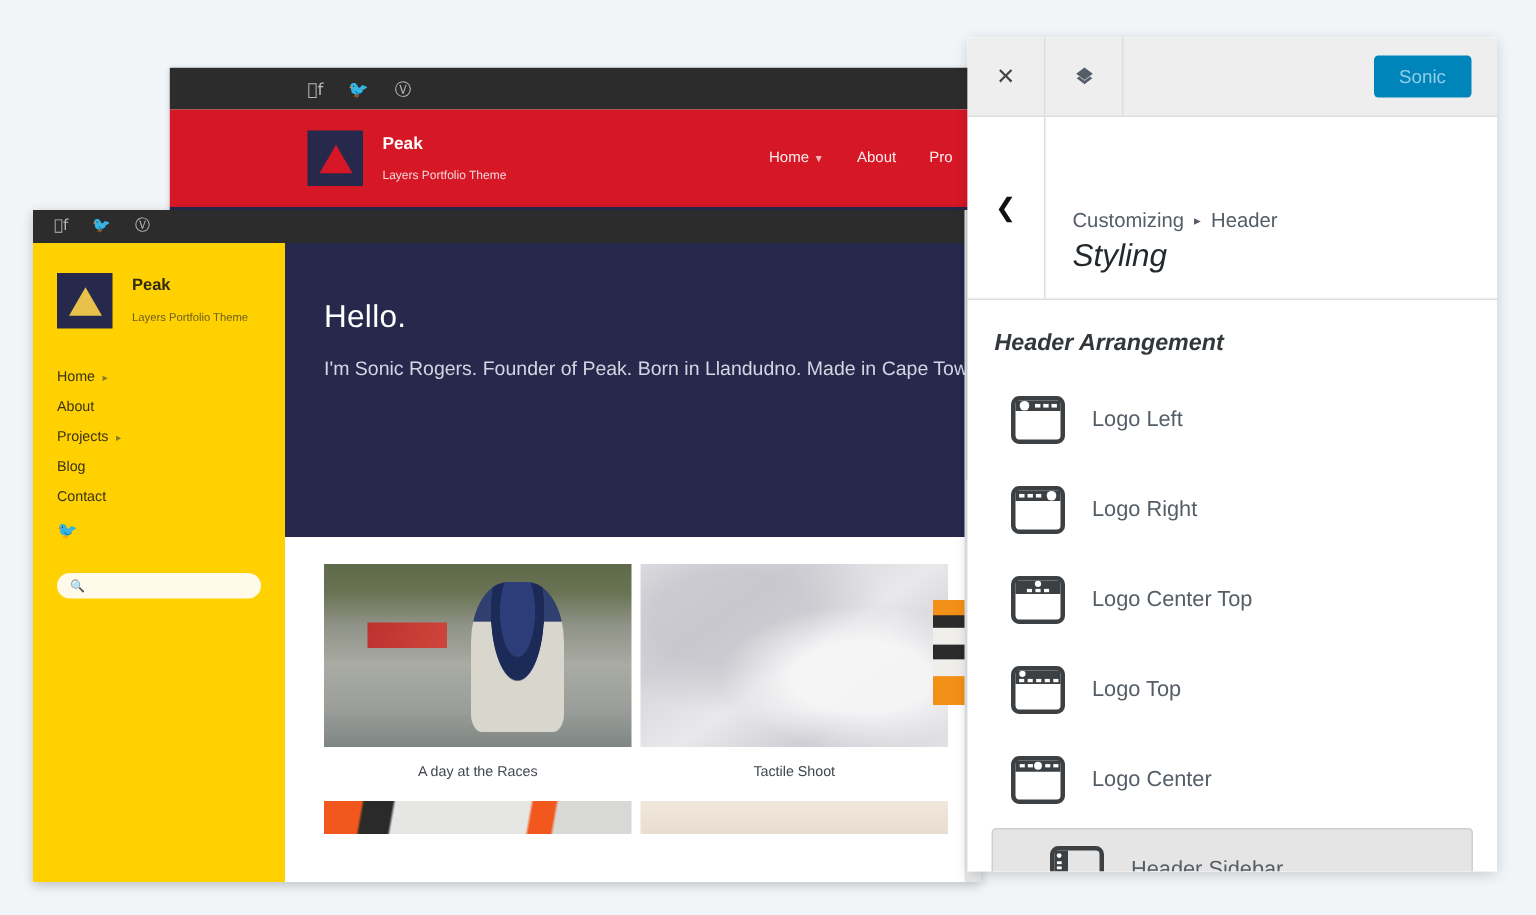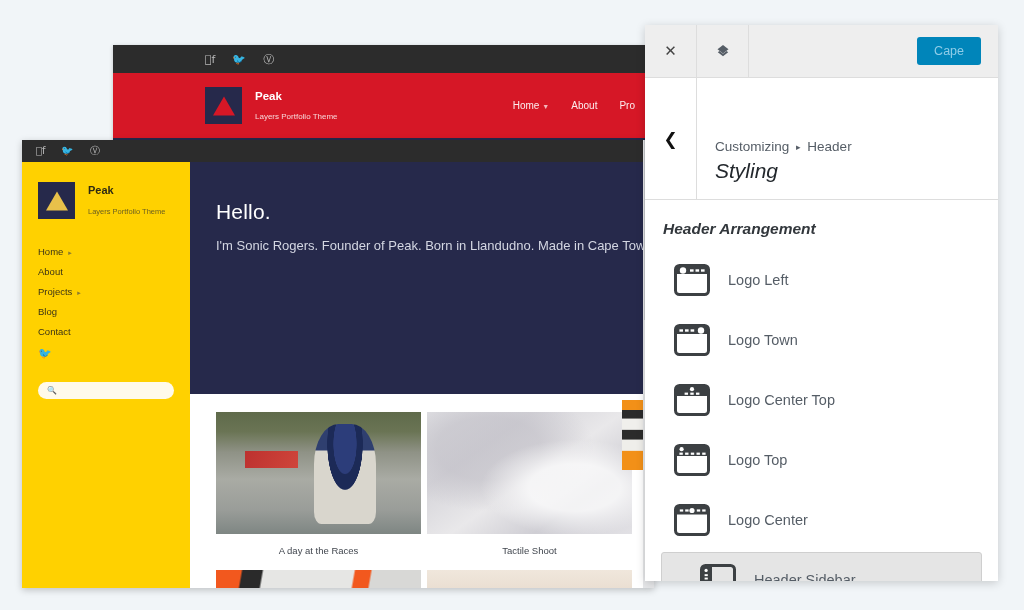--- a/index.html
+++ b/index.html
@@ -124,21 +124,21 @@
     border-radius: 9px;
     display: flex;
     align-items: center;
     padding: 0 9px;
   }
   .ys-search .mag { font-size: 8px; color: #77706a; font-family: "DejaVu Sans", sans-serif; }
 
   .front-content { flex: 1; min-width: 0; position: relative; }
   .hero {
     background: #26294b;
-    height: 232px;
+    height: 196px;
     padding: 38px 30px 0 26px;
     overflow: hidden;
   }
   .hero h1 {
     font-size: 21px;
     font-weight: normal;
     color: #ffffff;
     letter-spacing: .2px;
     margin-bottom: 11px;
   }
@@ -414,21 +414,21 @@
     <div class="cz-btn-close">
       <span class="gl">✕</span>
     </div>
     <div class="cz-btn-collapse">
       <svg width="20" height="20" viewBox="0 0 20 20">
         <path d="M10 4 L15.5 8.2 L10 12.4 L4.5 8.2 Z" fill="#555d66"></path>
         <path d="M4.8 11.2 L10 15.2 L15.2 11.2 L13.6 10 L10 12.8 L6.4 10 Z" fill="#555d66"></path>
       </svg>
     </div>
     <div class="cz-spacer"></div>
-    <button class="cz-saved">Cape</button>
+    <button class="cz-saved">Sonic</button>
   </div>
 
   <div class="cz-header">
     <div class="cz-back">
       <span>❮</span>
     </div>
     <div class="cz-titles">
       <div class="cz-crumb">
         <span>Customizing</span>
         <span class="sep">▸</span>
@@ -457,21 +457,21 @@
 
       <div class="arr-item">
         <svg class="arr-icon" viewBox="0 0 40 40">
           <rect x="3.5" y="5.5" width="33" height="29" rx="4" fill="none" stroke="#3c4043" stroke-width="3"></rect>
           <path d="M5 7 H35 V14 H5 Z" fill="#3c4043"></path>
           <circle cx="29" cy="10.5" r="3.2" fill="#ffffff"></circle>
           <rect x="7.4" y="9.3" width="3.6" height="2.4" fill="#ffffff"></rect>
           <rect x="13" y="9.3" width="3.6" height="2.4" fill="#ffffff"></rect>
           <rect x="18.6" y="9.3" width="3.6" height="2.4" fill="#ffffff"></rect>
         </svg>
-        <span class="arr-label">Logo Town</span>
+        <span class="arr-label">Logo Right</span>
       </div>
 
       <div class="arr-item">
         <svg class="arr-icon" viewBox="0 0 40 40">
           <rect x="3.5" y="5.5" width="33" height="29" rx="4" fill="none" stroke="#3c4043" stroke-width="3"></rect>
           <path d="M5 7 H35 V16 H5 Z" fill="#3c4043"></path>
           <circle cx="20" cy="9.2" r="2.1" fill="#ffffff"></circle>
           <rect x="12.6" y="12.6" width="3.4" height="2.2" fill="#ffffff"></rect>
           <rect x="18.3" y="12.6" width="3.4" height="2.2" fill="#ffffff"></rect>
           <rect x="24" y="12.6" width="3.4" height="2.2" fill="#ffffff"></rect>

